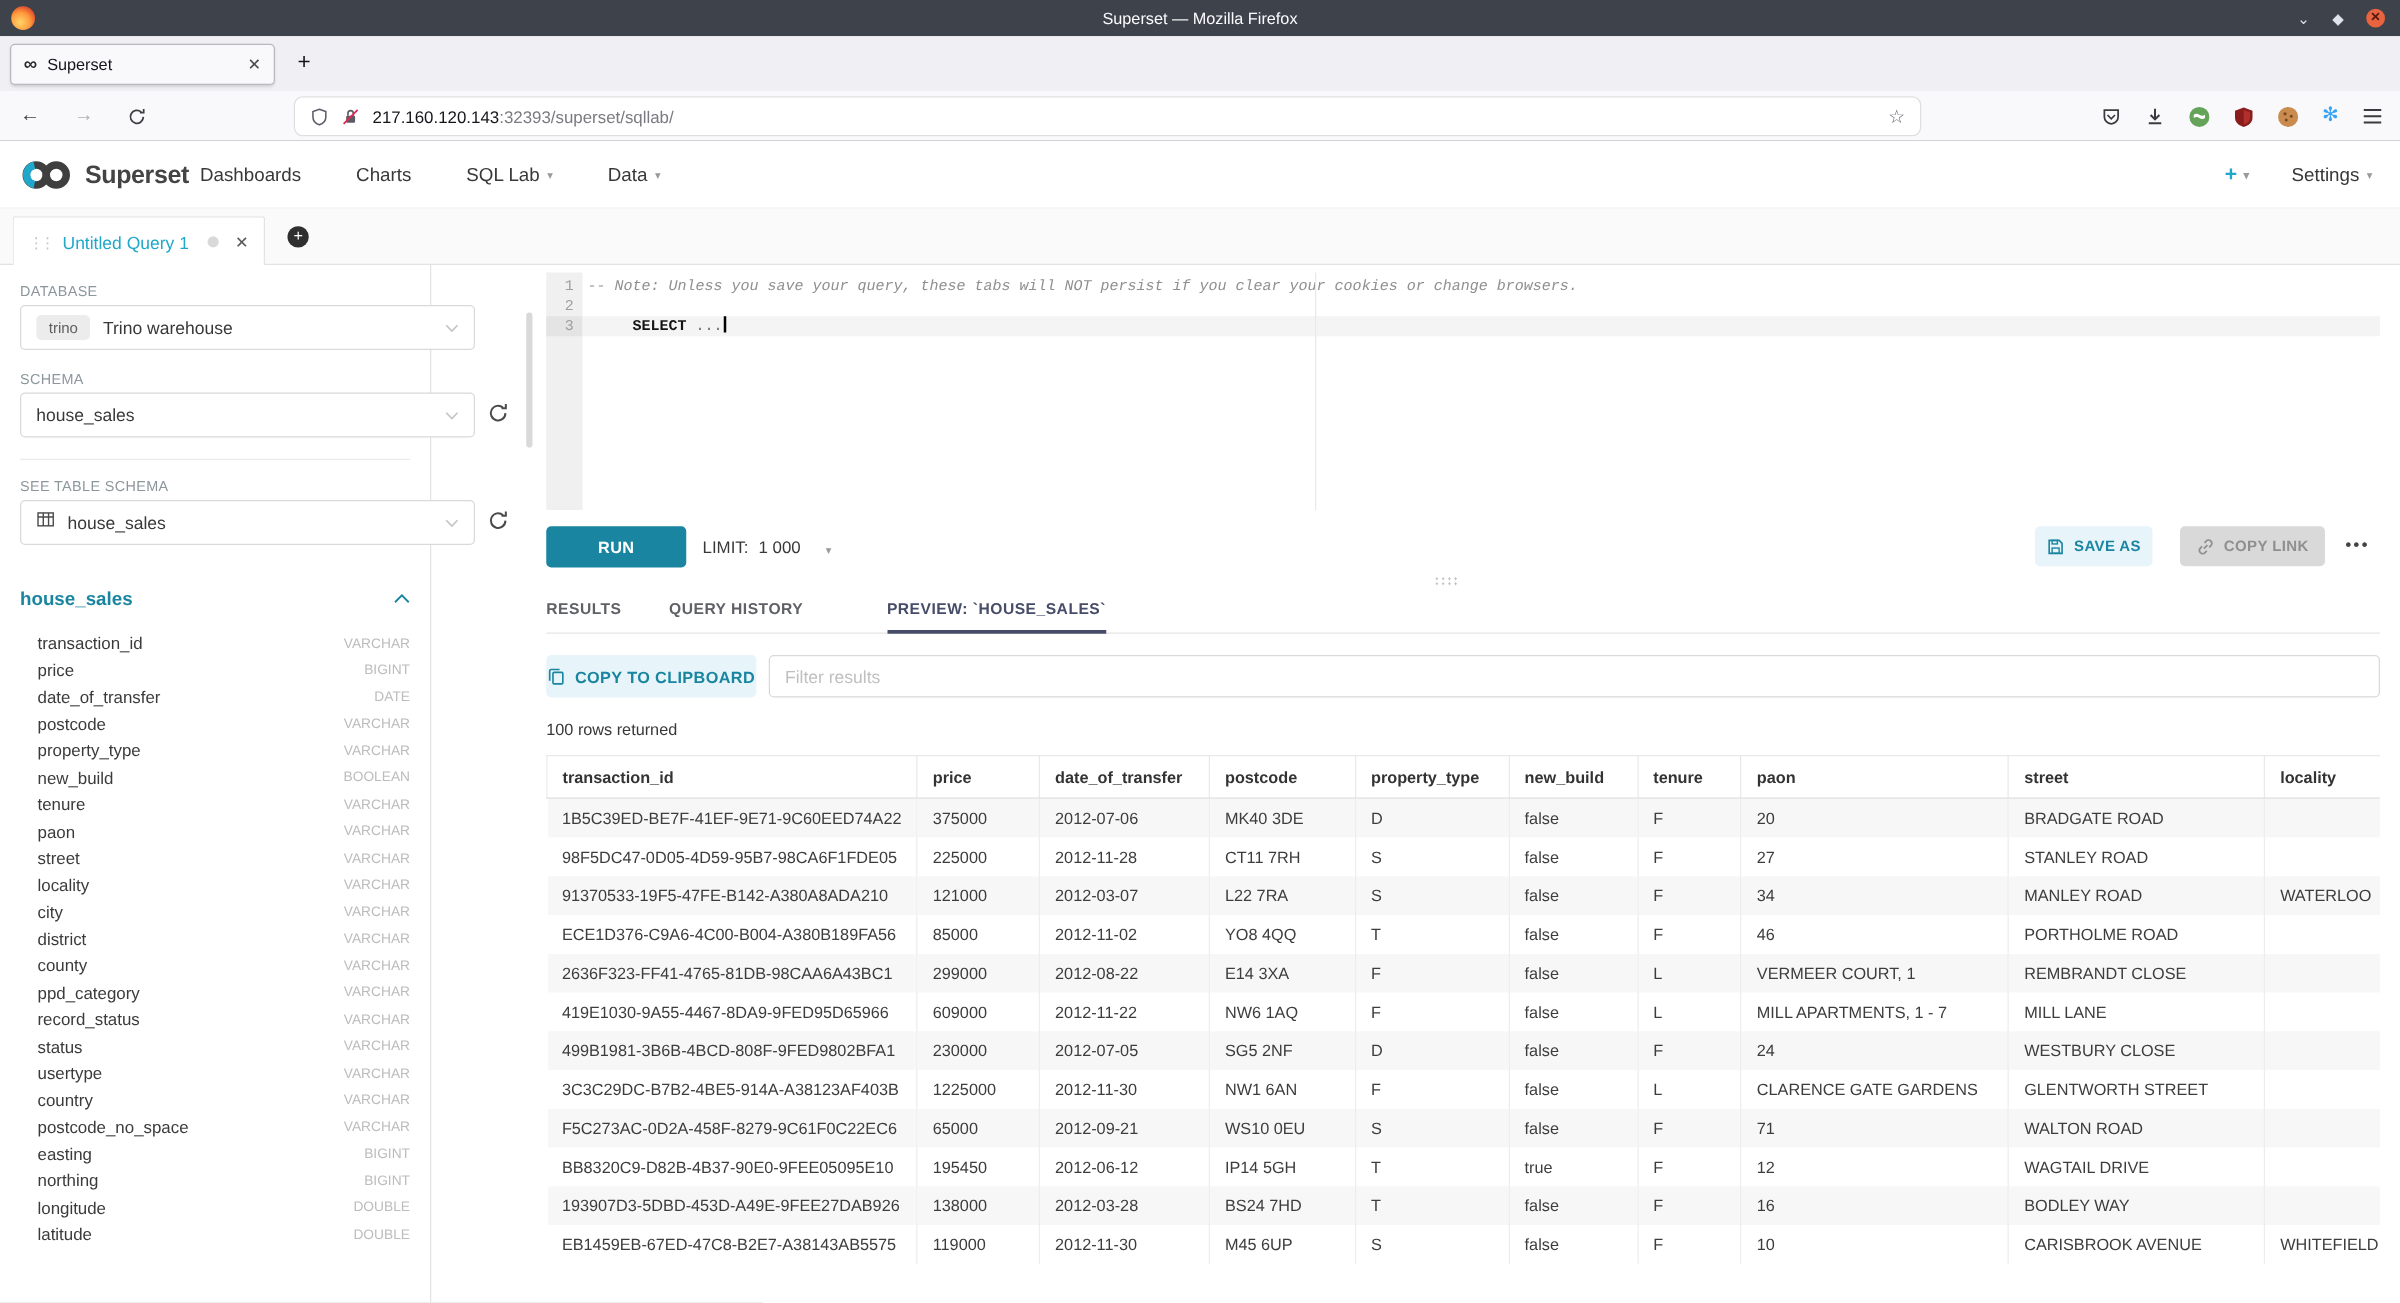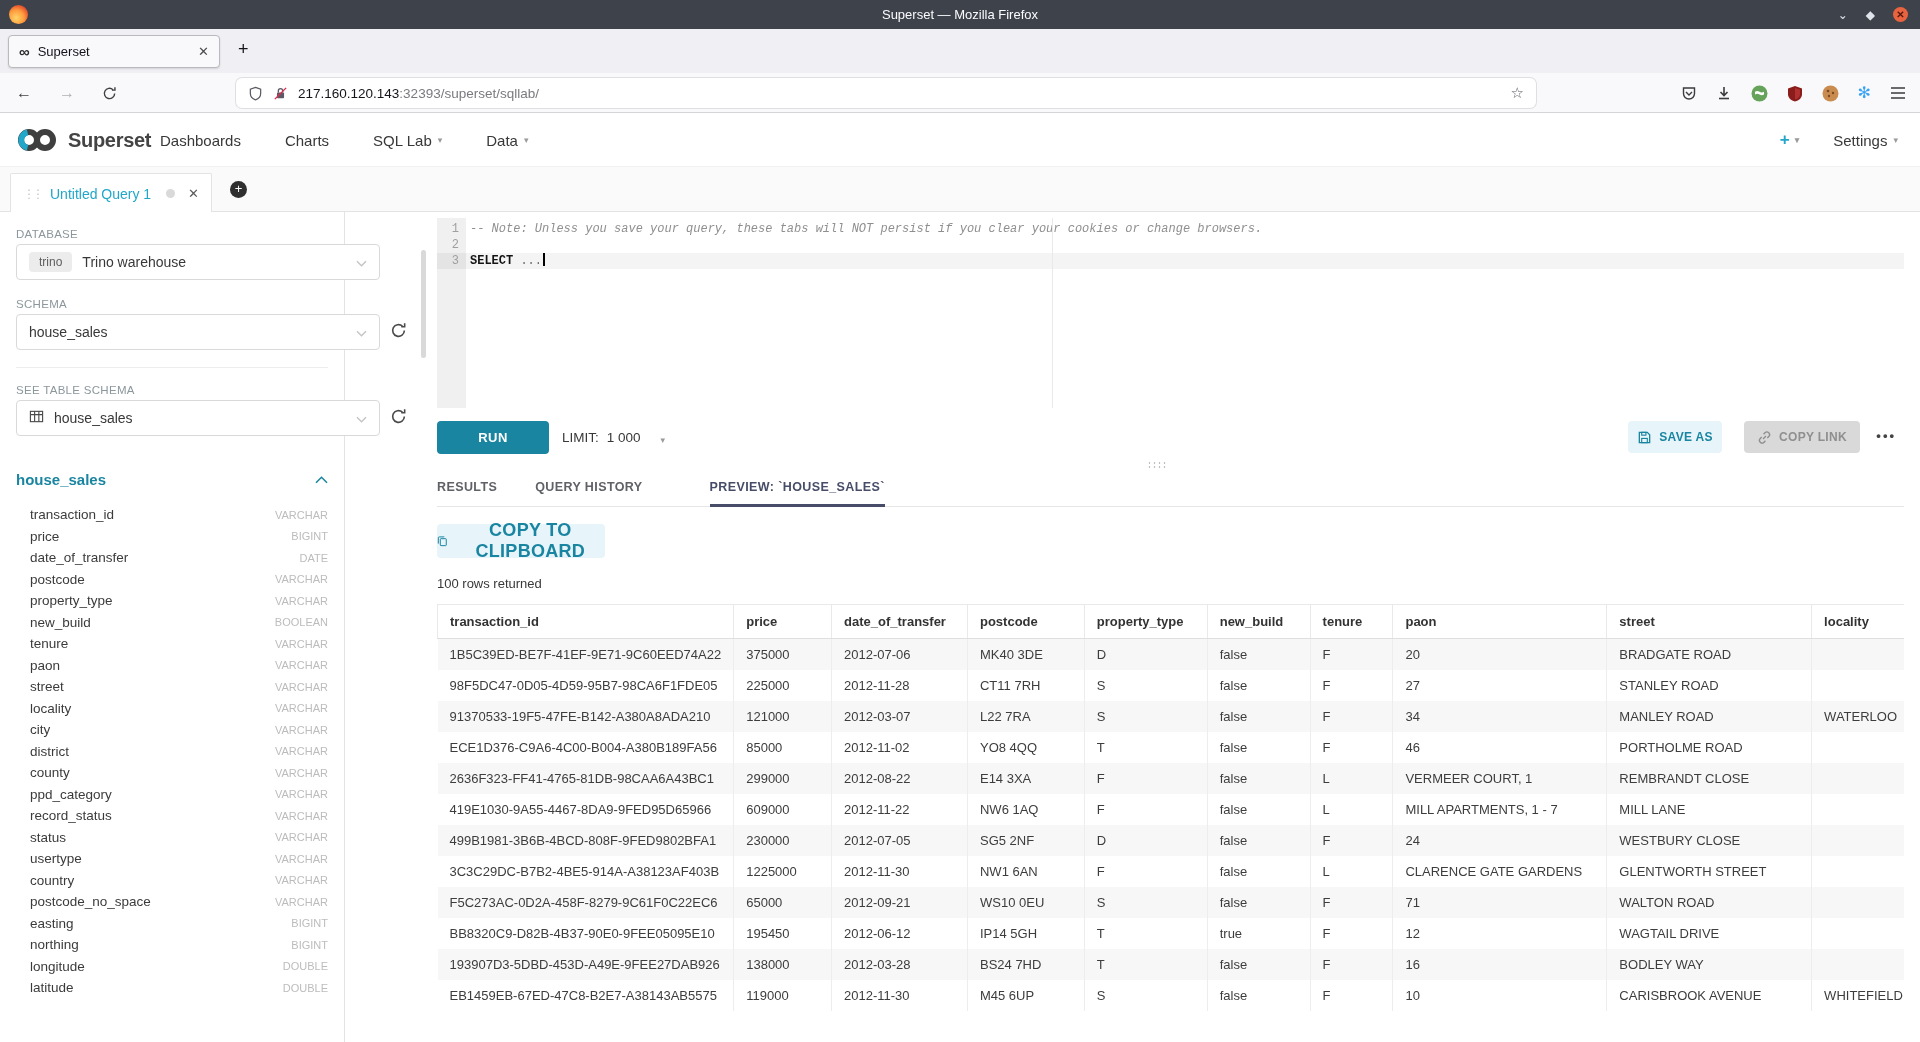--- a/index.html
+++ b/index.html
@@ -85,21 +85,21 @@
   .editor{position:absolute;left:429px;top:212px;right:0;bottom:0;background:#fff;}
   .ace{position:absolute;left:8px;top:6px;right:16px;height:190px;font-family:"Liberation Mono","DejaVu Sans Mono",monospace;
     font-size:12px;line-height:16px;}
   .gutter{position:absolute;left:0;top:0;width:29px;height:100%;background:#f0f0f0;color:#9f9f9f;text-align:right;padding:3px 7px 0 0;}
   .gutter div{height:16px;}
   .gutter .gactive{background:#e4e4e4;margin-right:-7px;padding-right:7px;}
   .code{position:absolute;left:29px;top:3px;right:0;}
   .code-line{height:16px;white-space:pre;padding-left:4px;}
   .code-line.active{background:#f4f4f4;}
   .line-comment{color:#8f8f8f;font-style:italic;}
-  .kw{font-weight:bold;color:#141414;}
+  .kw{font-weight:bold;color:#141414;margin-left:36px;}
   .rest{color:#6e6e6e;}
   .cursor{display:inline-block;width:1.5px;height:13px;background:#000;vertical-align:-2px;margin-left:1px;}
   .print-margin{position:absolute;left:615px;top:0;height:100%;width:1px;background:#e9e9e9;}
 
   
   .sql-toolbar{position:absolute;left:8px;right:16px;top:209px;height:33px;}
   .run-btn{position:absolute;left:0;top:0;width:112px;height:33px;background:#1985a0;color:#fff;border:none;border-radius:4px;
     font-size:13px;font-weight:bold;letter-spacing:.4px;font-family:inherit;}
   .limit{position:absolute;left:125px;top:9px;font-size:13.5px;color:#383838;display:flex;align-items:flex-end;gap:8px;}
   .limit .caret{margin-left:12px;}
@@ -112,21 +112,21 @@
   
   .split-handle{position:absolute;left:calc(50% - 28px);top:249px;width:20px;height:8px;
     background-image:radial-gradient(#bfbfbf 1px,transparent 1.2px);background-size:5px 4px;}
 
   
   .south-tabs{position:absolute;left:8px;right:16px;top:258px;height:37px;border-bottom:1px solid #e6e6e6;display:flex;gap:38px;}
   .stab{font-size:12.5px;font-weight:bold;color:#5f6166;letter-spacing:.4px;padding-top:10px;height:37px;}
   .stab.active{color:#474d68;border-bottom:3px solid #474d68;margin-left:29px;}
   .actions{position:absolute;left:8px;right:16px;top:312px;height:34px;}
   .copy-clip{position:absolute;left:0;top:0;height:34px;width:168px;background:#e7f4fa;border:none;border-radius:4px;color:#1985a0;
-    font-weight:bold;font-size:18px;letter-spacing:.3px;display:flex;align-items:center;justify-content:center;gap:8px;font-family:inherit;}
+    font-weight:bold;font-size:13px;letter-spacing:.3px;display:flex;align-items:center;justify-content:center;gap:8px;font-family:inherit;}
   .filter-input{position:absolute;left:178px;right:0;top:0;height:34px;border:1px solid #d9d9d9;border-radius:4px;
     padding:0 12px;font-size:14px;color:#333;font-family:inherit;outline:none;}
   .filter-input::placeholder{color:#bfbfbf;}
   .rows-returned{position:absolute;left:8px;top:364px;font-size:13px;color:#383838;}
 
   
   .table-wrap{position:absolute;left:8px;right:16px;top:392px;bottom:0;overflow:hidden;}
   table.results{border-collapse:collapse;table-layout:fixed;min-width:1505px;}
   table.results th{font-size:13px;font-weight:bold;color:#333;text-align:left;padding:9px 12px;background:#fff;
     border:1px solid #e9e9e9;border-bottom:1px solid #dedede;white-space:nowrap;overflow:hidden;}
@@ -470,20 +470,21 @@
       </div>
 
     <div class="actions">
       <button class="copy-clip">
         <svg viewBox="0 0 16 16" width="14" height="14">
             <rect x="5" y="4.5" width="9" height="10.5" rx="1" fill="none" stroke="#1985a0" stroke-width="1.5"></rect>
             <path d="M11 1.8H3.4A1.4 1.4 0 0 0 2 3.2V12" fill="none" stroke="#1985a0" stroke-width="1.5"></path>
           </svg>
         <span>COPY TO CLIPBOARD</span>
       </button>
+      <input class="filter-input" type="text" placeholder="Filter results" style="">
     </div>
 
     <div class="rows-returned">100 rows returned</div>
 
     <div class="table-wrap">
       <table class="results">
         <colgroup>
             <col style="width: 296px;">
             <col style="width: 98px;">
             <col style="width: 136px;">

